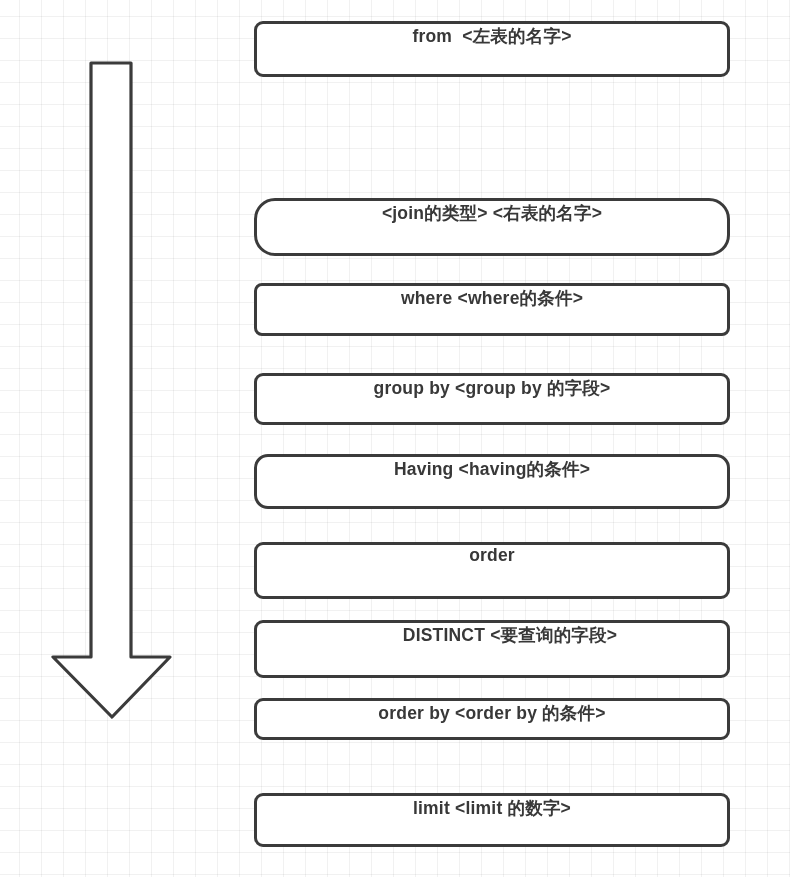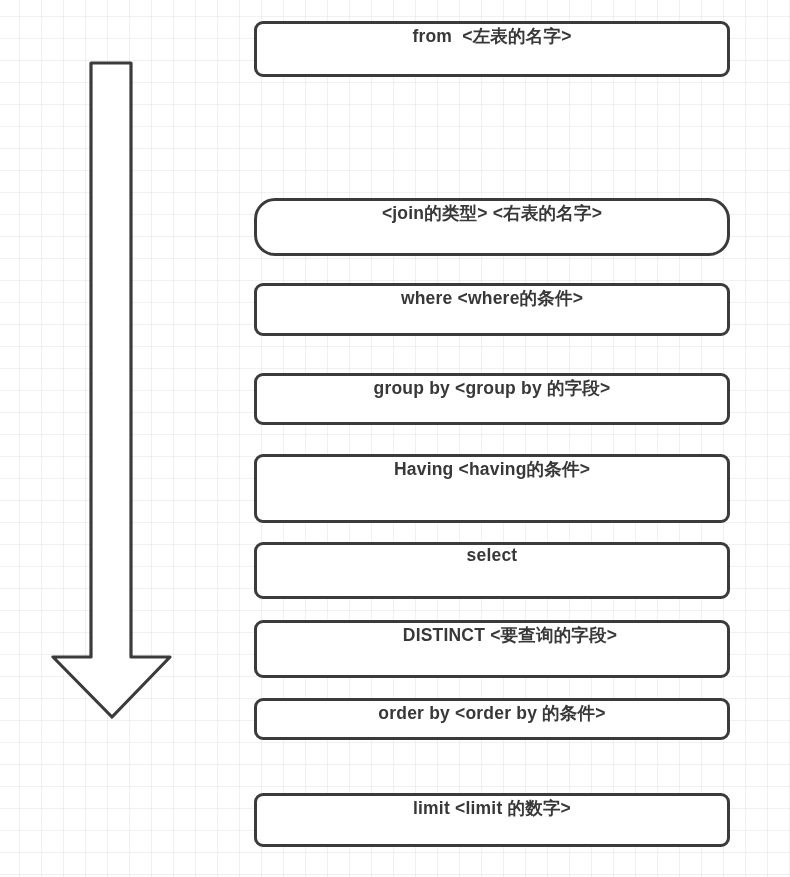--- a/index.html
+++ b/index.html
@@ -65,34 +65,34 @@
 
   <div class="flow-box" style="top:21px;  height:56px;">
     <span class="label">from  &lt;左表的名字&gt;</span>
   </div>
 
 
   <div class="flow-box" style="top:198px; height:58px;border-radius:21px;">
     <span class="label">&lt;join的类型&gt; &lt;右表的名字&gt;</span>
   </div>
 
-  <div class="flow-box" style="top:283px; height:53px;">
+  <div class="flow-box" style="top:283px; height:53px;border-radius:8px;">
     <span class="label">where &lt;where的条件&gt;</span>
   </div>
 
   <div class="flow-box" style="top:373px; height:52px;">
     <span class="label">group by &lt;group by 的字段&gt;</span>
   </div>
 
-  <div class="flow-box" style="top:454px; height:69px;">
+  <div class="flow-box" style="top:454px; height:55px;border-radius:14px;">
     <span class="label">Having &lt;having的条件&gt;</span>
   </div>
 
   <div class="flow-box" style="top:542px; height:57px;">
-    <span class="label">select</span>
+    <span class="label">order</span>
   </div>
 
   <div class="flow-box" style="top:620px; height:58px;padding-left:36px;">
     <span class="label">DISTINCT &lt;要查询的字段&gt;</span>
   </div>
 
   <div class="flow-box" style="top:698px; height:42px;">
     <span class="label">order by &lt;order by 的条件&gt;</span>
   </div>
 

